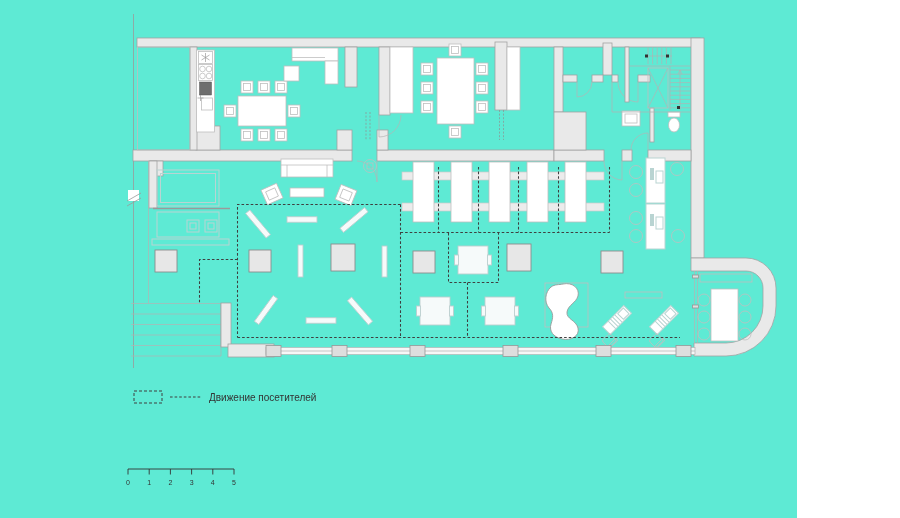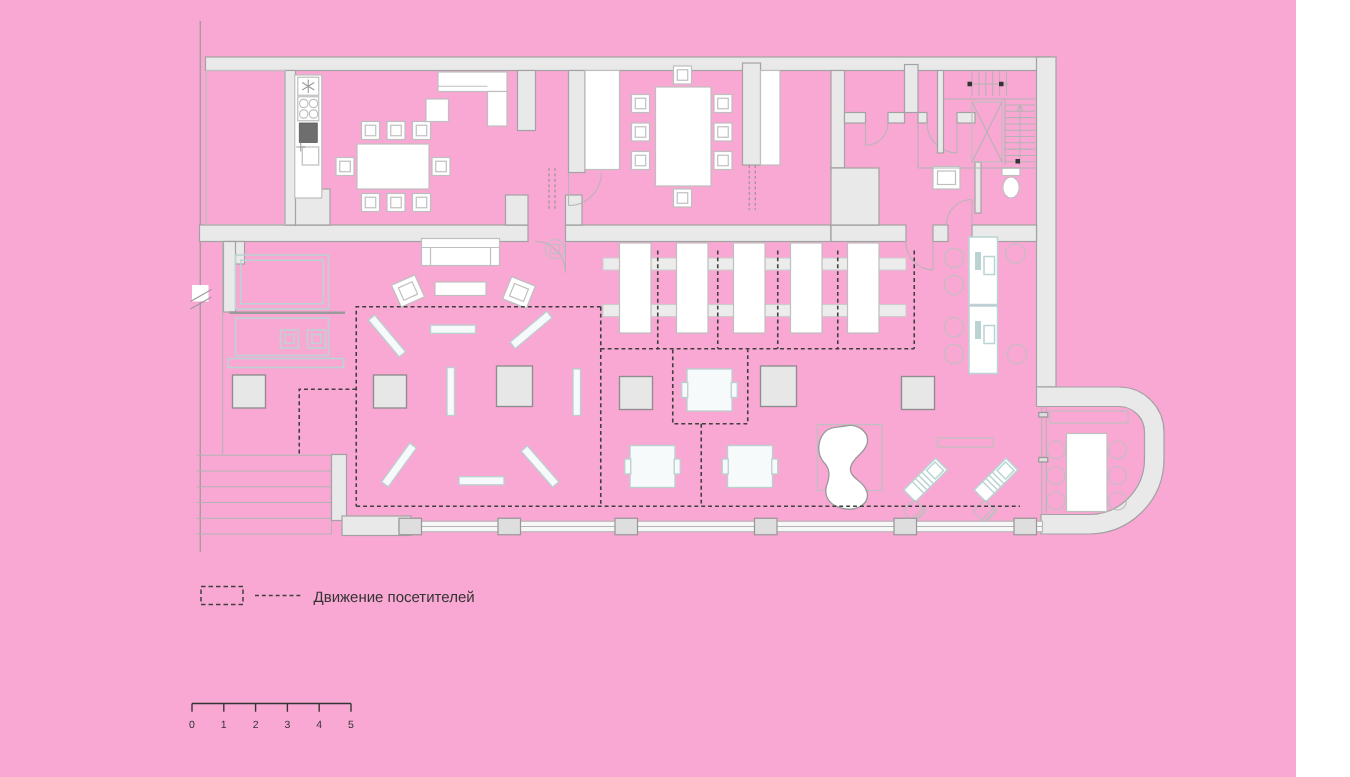--- a/index.html
+++ b/index.html
@@ -1,16 +1,16 @@
 <!DOCTYPE html>
 <html><head>
 <meta charset="utf-8">
 <style>
   html,body{margin:0;padding:0;background:#fff;}
-  .stage{position:relative;width:864px;height:518px;background:#f9a8d4;overflow:hidden;
+  .stage{position:relative;width:797px;height:518px;background:#5eead4;overflow:hidden;
          font-family:"Liberation Sans",sans-serif;}
   svg{display:block;}
   
   .w  {fill:#e9e9e9;stroke:#a2a2a2;stroke-width:.8;}
   .wd {fill:#dedede;stroke:#979797;stroke-width:.8;}
   
   .f  {fill:#ffffff;stroke:#bfbfbf;stroke-width:.8;}
   .fn {fill:none;stroke:#bfbfbf;stroke-width:.8;}
   .fg {fill:#ececec;stroke:#cccccc;stroke-width:.7;}
   .ln {fill:none;stroke:#b3b3b3;stroke-width:.7;}

